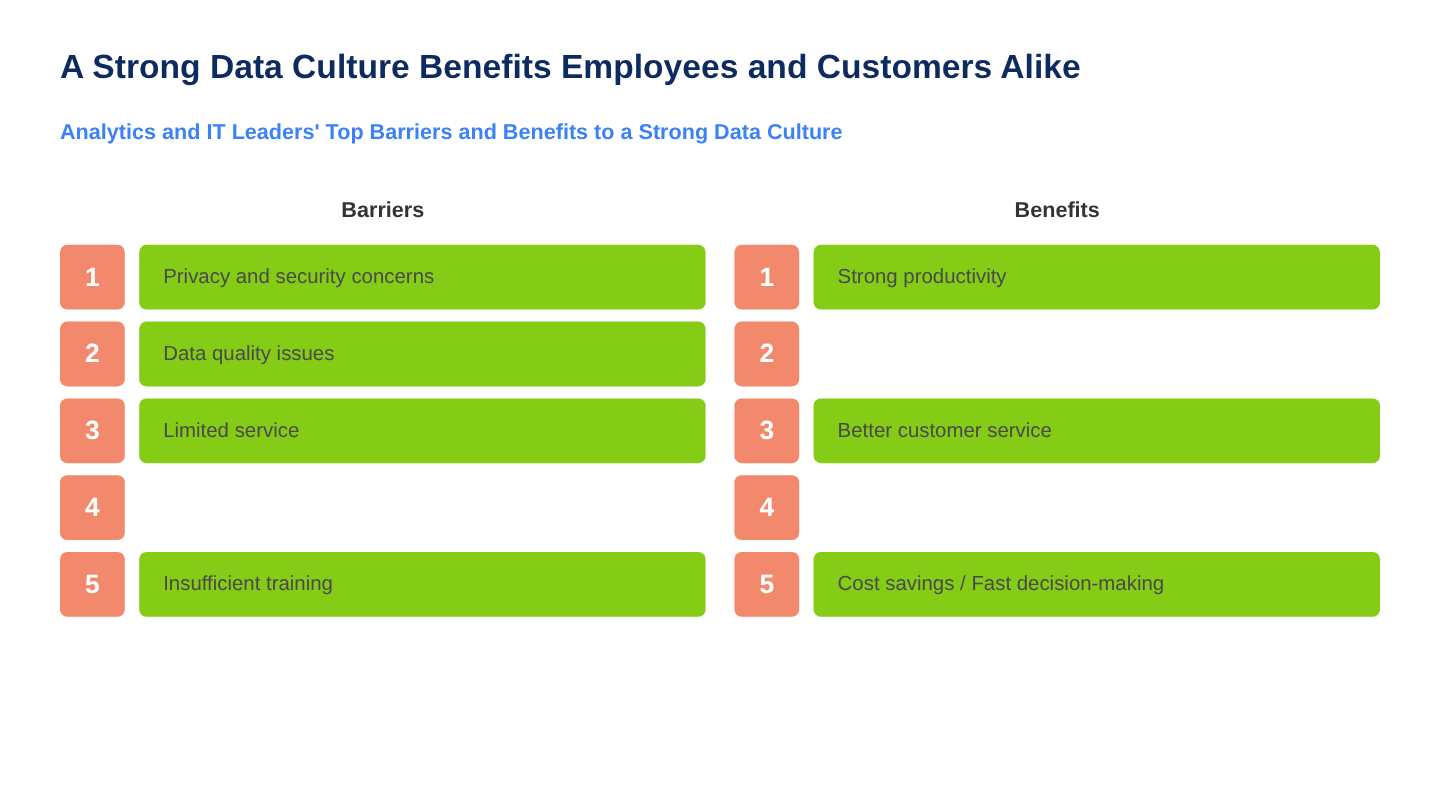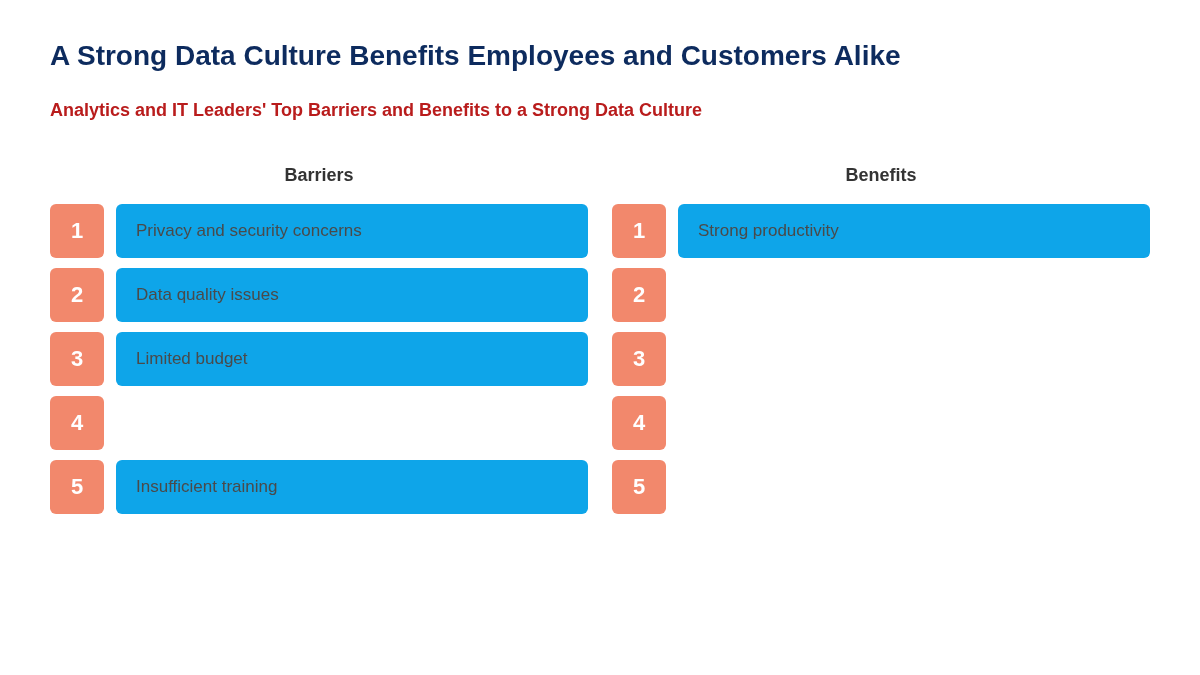--- a/index.html
+++ b/index.html
@@ -28,21 +28,21 @@
       font-size: 28px;
       font-weight: 700;
       color: #0d2b5e;
       margin-bottom: 28px;
       font-family: Liberation Sans, sans-serif;
     }
 
     .subtitle {
       font-size: 18px;
       font-weight: 700;
-      color: #b91c1c;
+      color: #3b82f6;
       margin-bottom: 30px;
       font-family: 'Arial', sans-serif;
     }
 
     .columns-wrapper {
       display: flex;
       gap: 24px;
       width: 100%;
       margin-top: 44px;
     }
@@ -82,21 +82,21 @@
       justify-content: center;
       font-size: 22px;
       font-weight: 700;
       color: #ffffff;
       flex-shrink: 0;
       font-family: 'Arial', sans-serif;
     }
 
     .item-label {
       flex: 1;
-      background: #0ea5e9;
+      background: #84cc16;
       border-radius: 6px;
       padding: 16px 20px;
       font-size: 17px;
       color: #4a4a4a;
       font-family: 'Arial', sans-serif;
       min-height: 54px;
       display: flex;
       align-items: center;
     }
   </style>
@@ -115,21 +115,21 @@
         <div class="list-item">
           <div class="number-badge">1</div>
           <div class="item-label">Privacy and security concerns</div>
         </div>
         <div class="list-item">
           <div class="number-badge">2</div>
           <div class="item-label">Data quality issues</div>
         </div>
         <div class="list-item">
           <div class="number-badge">3</div>
-          <div class="item-label">Limited budget</div>
+          <div class="item-label">Limited service</div>
         </div>
         <div class="list-item">
           <div class="number-badge">4</div>
         </div>
         <div class="list-item">
           <div class="number-badge">5</div>
           <div class="item-label">Insufficient training</div>
         </div>
       </div>
     </div>
@@ -139,23 +139,25 @@
       <div class="list-items">
         <div class="list-item">
           <div class="number-badge">1</div>
           <div class="item-label">Strong productivity</div>
         </div>
         <div class="list-item">
           <div class="number-badge">2</div>
         </div>
         <div class="list-item">
           <div class="number-badge">3</div>
+          <div class="item-label">Better customer service</div>
         </div>
         <div class="list-item">
           <div class="number-badge">4</div>
         </div>
         <div class="list-item">
           <div class="number-badge">5</div>
+          <div class="item-label">Cost savings / Fast decision-making</div>
         </div>
       </div>
     </div>
   </div>
 </div>
 
 </body></html>

